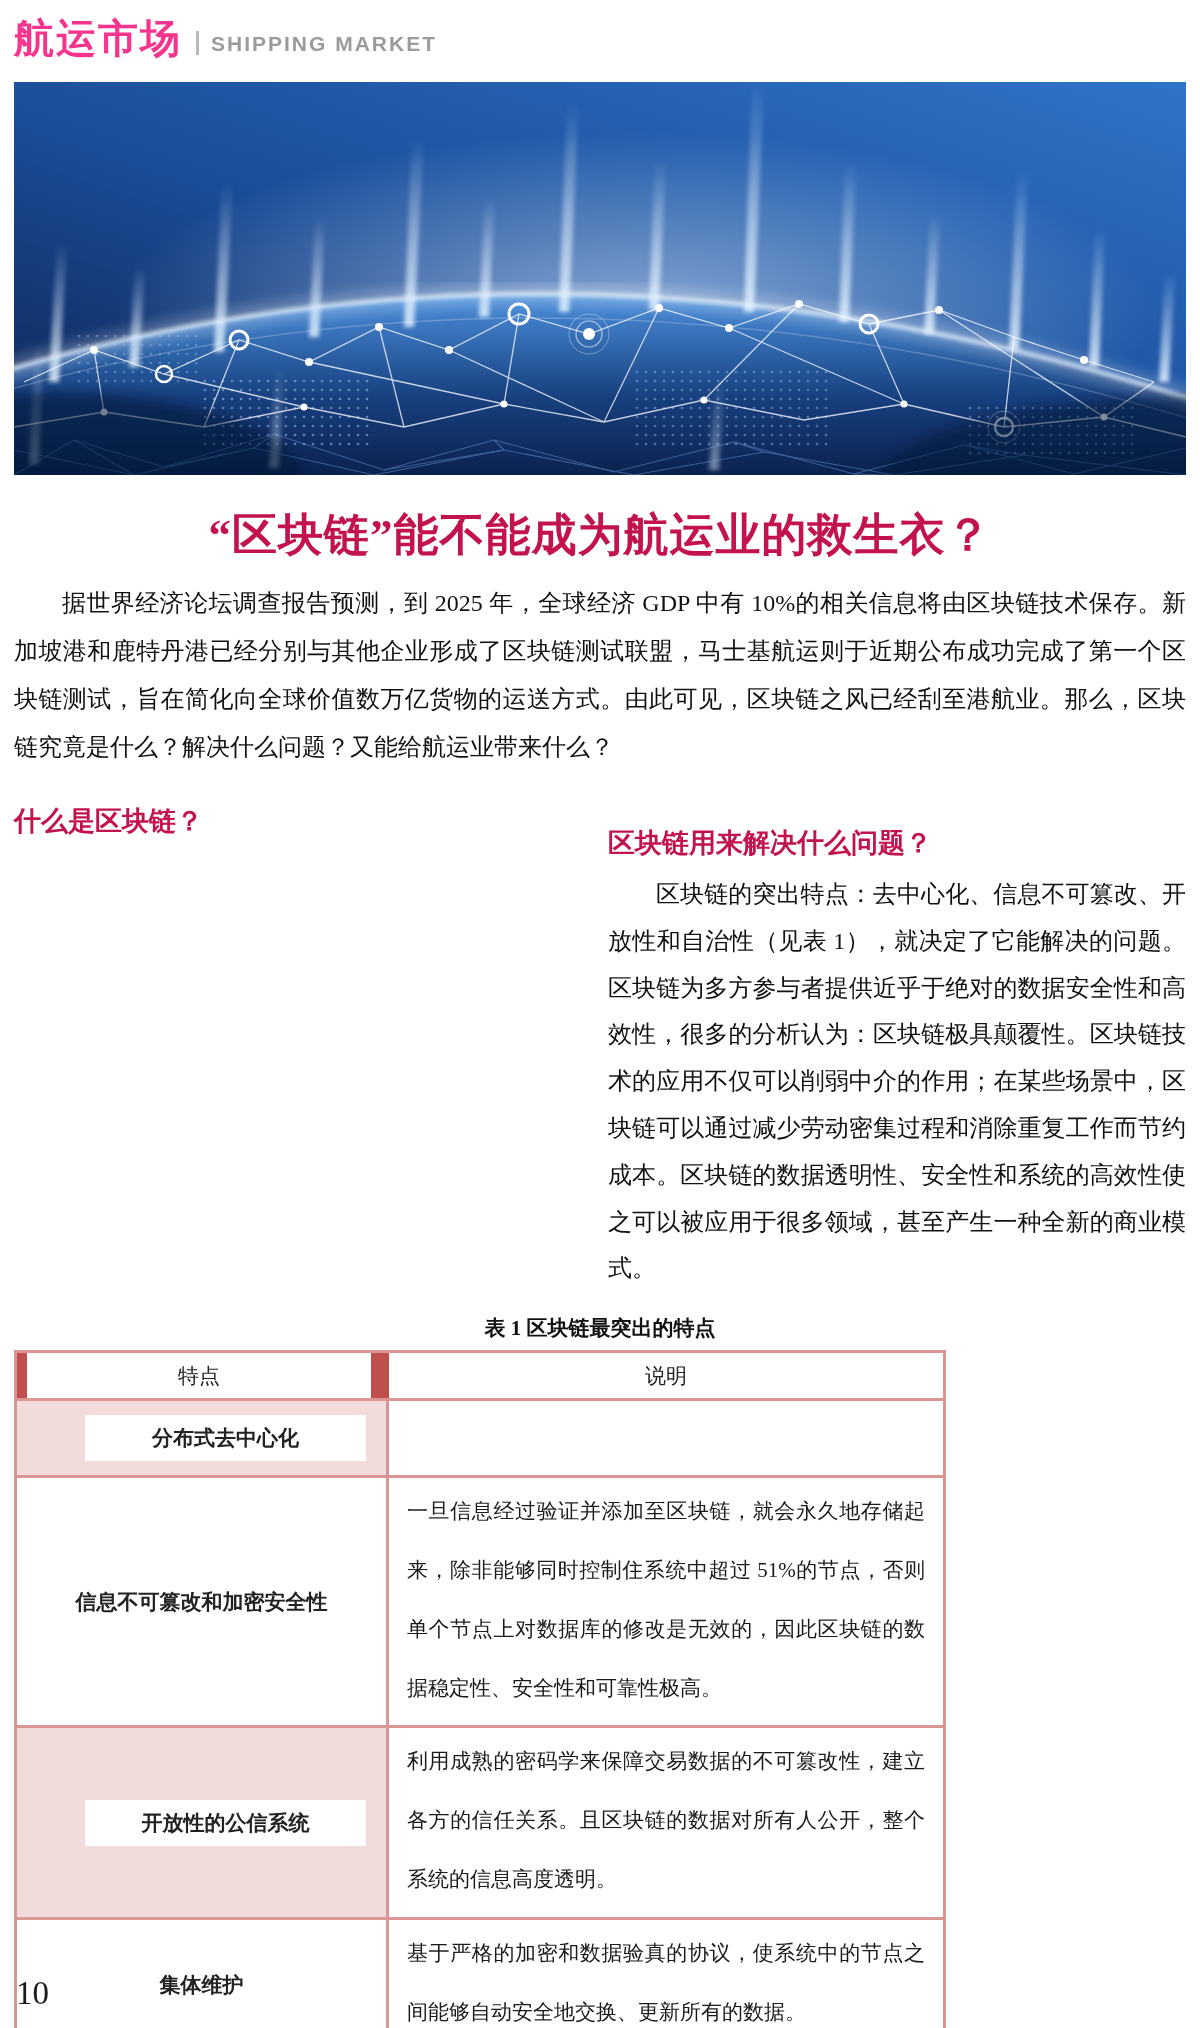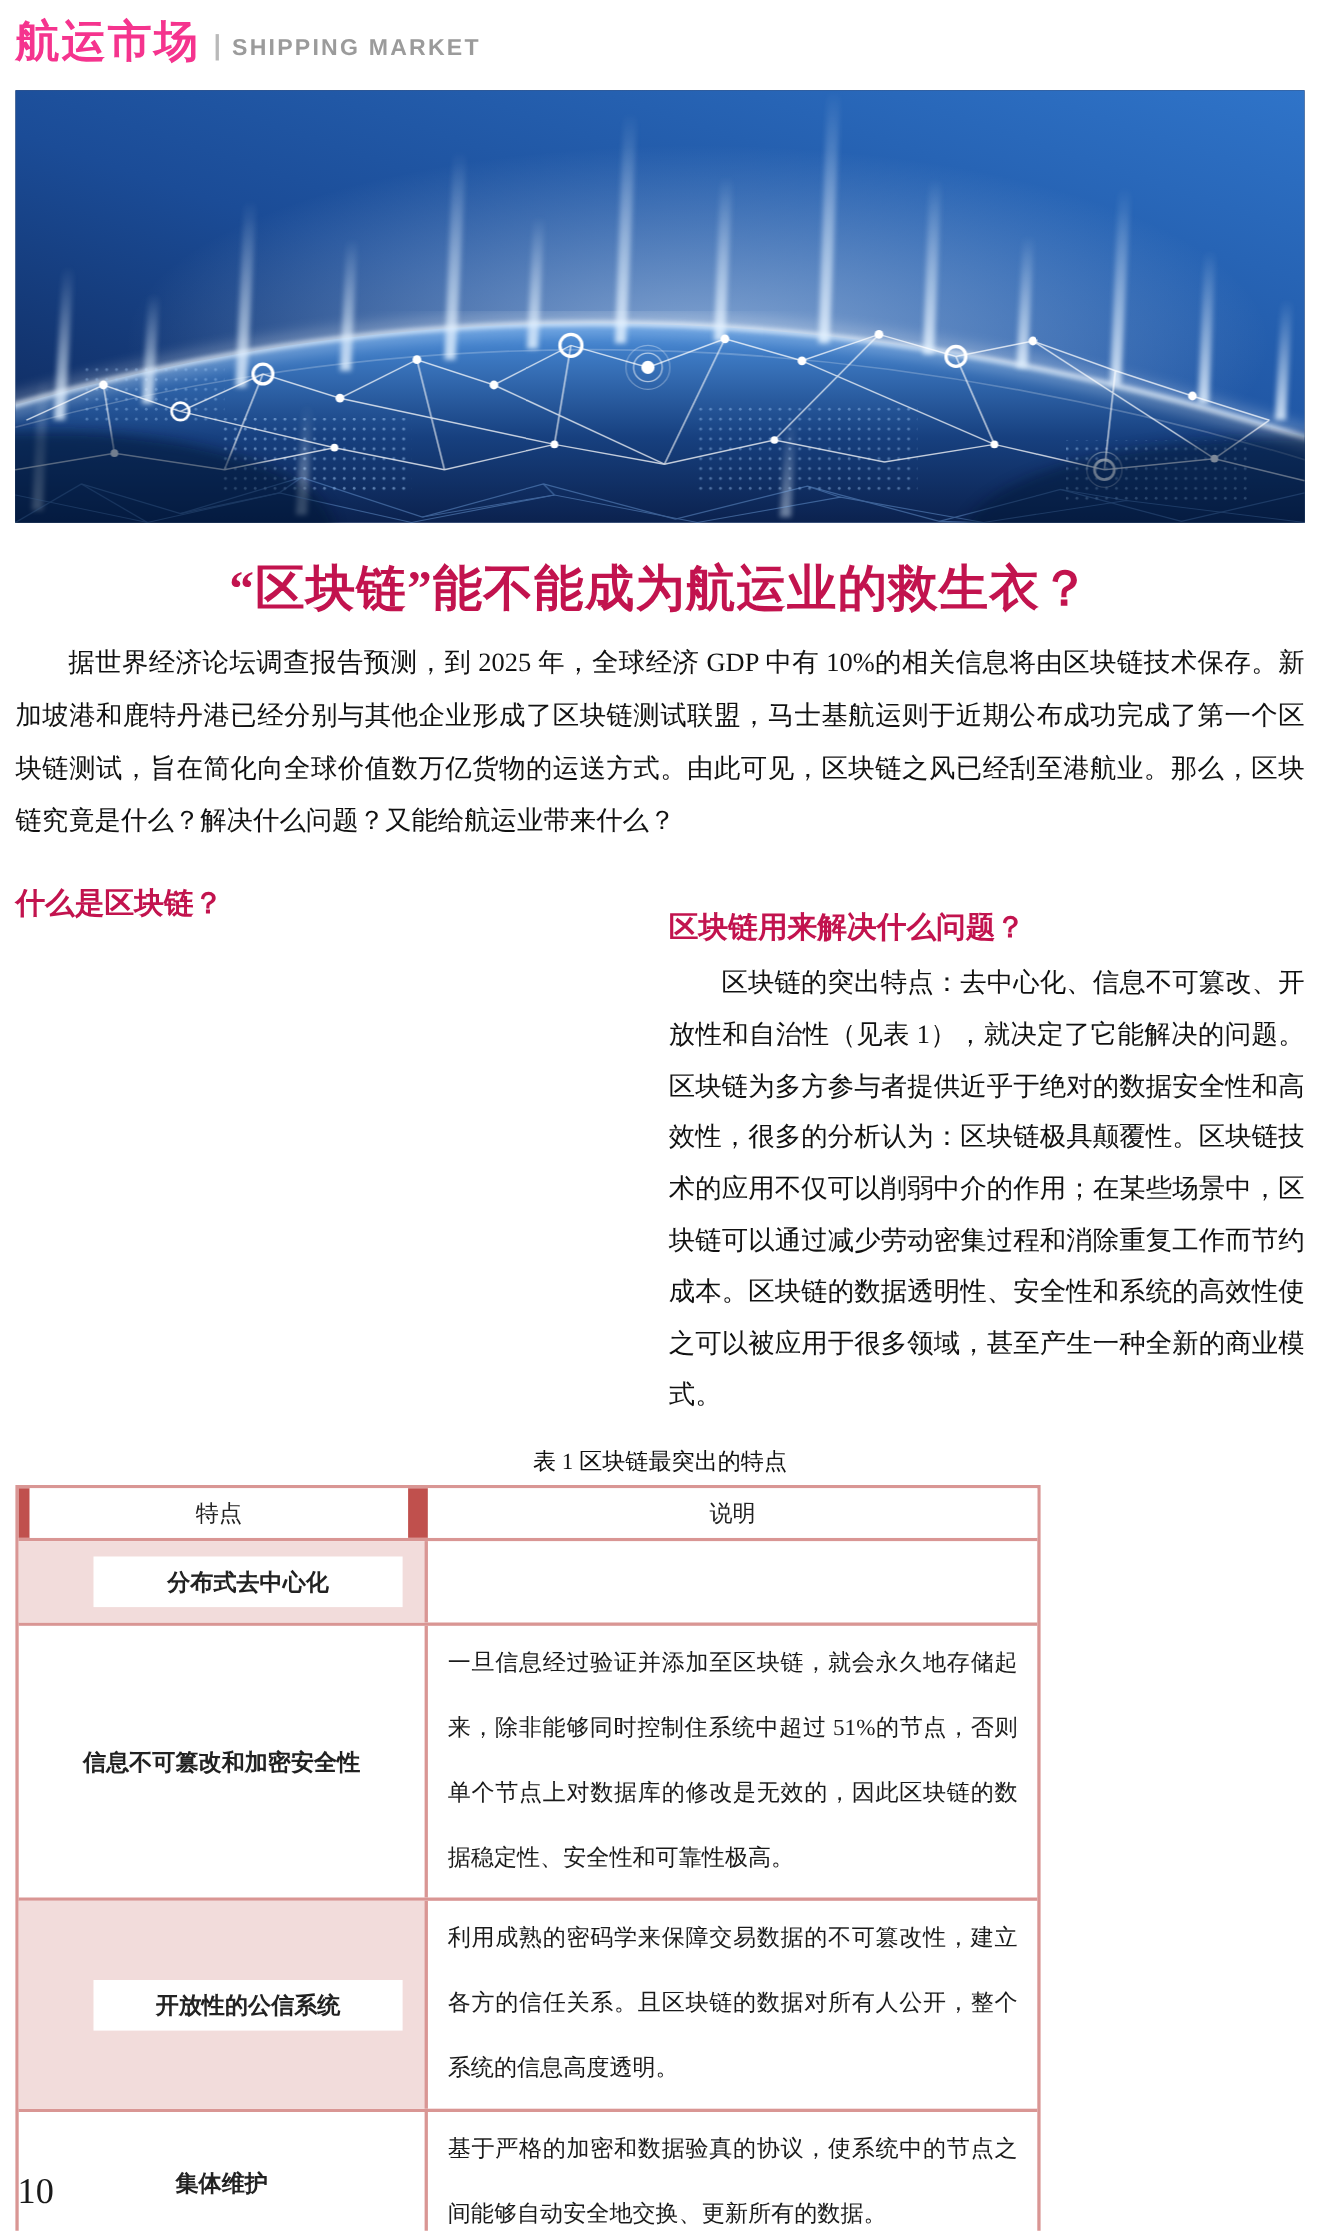--- a/index.html
+++ b/index.html
@@ -45,21 +45,21 @@
   .col h2 {
     color:#C2134E; font-size:27px; font-weight:bold; margin:16px 0 10px 0;
   }
   .col--right h2 { margin-top:38px; }
   .col p {
     font-size:24px; line-height:1.95; text-align:justify; text-indent:2em;
     color:#111;
   }
 
   
-  .tbl-caption { text-align:center; font-size:21px; margin:22px 0 8px 0; color:#111; }
+  .tbl-caption { text-align:center; font-size:21px; margin:22px 0 8px 0; color:#111;font-weight:bold; }
   .tbl { border:3px solid #D99694; width:932px; background:#fff; }
   .tbl-head { display:flex; align-items:stretch; height:48px; border-bottom:3px solid #D99694; }
   .hdr-strip { width:10px; background:#C0504D; }
   .hdr-divider { width:18px; background:#C0504D; }
   .hdr-cell {
     background:#fff; display:flex; align-items:center; justify-content:center;
     font-size:21px; color:#222; font-family:"Liberation Serif", serif;
   }
   .hdr-cell--feature { width:344px; }
   .hdr-cell--desc { flex:1; }

